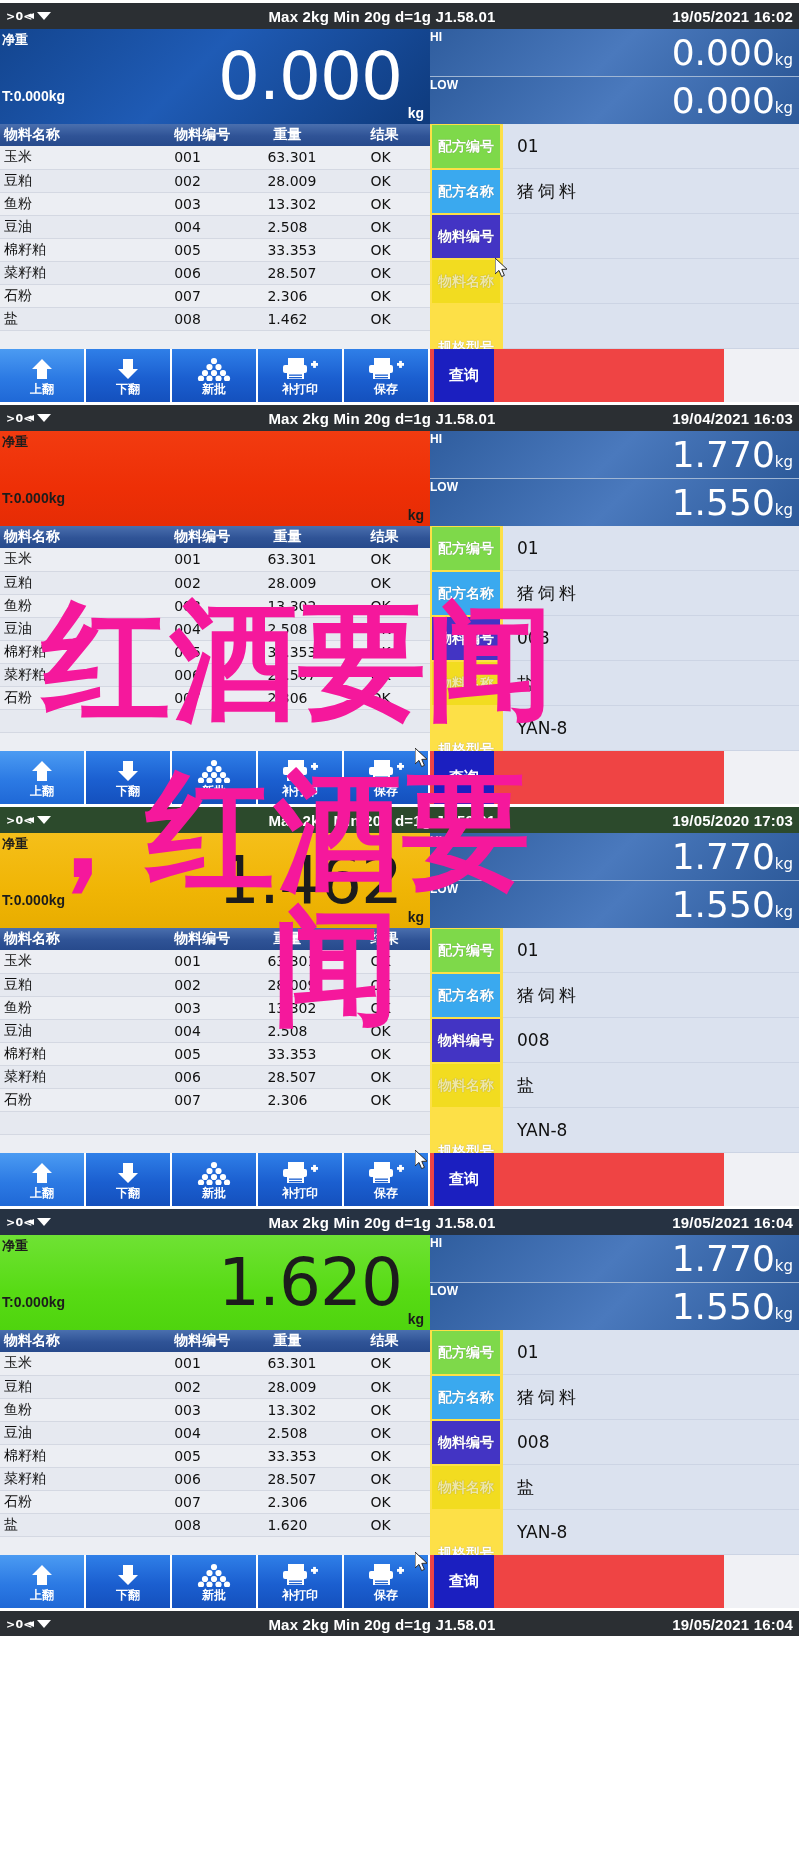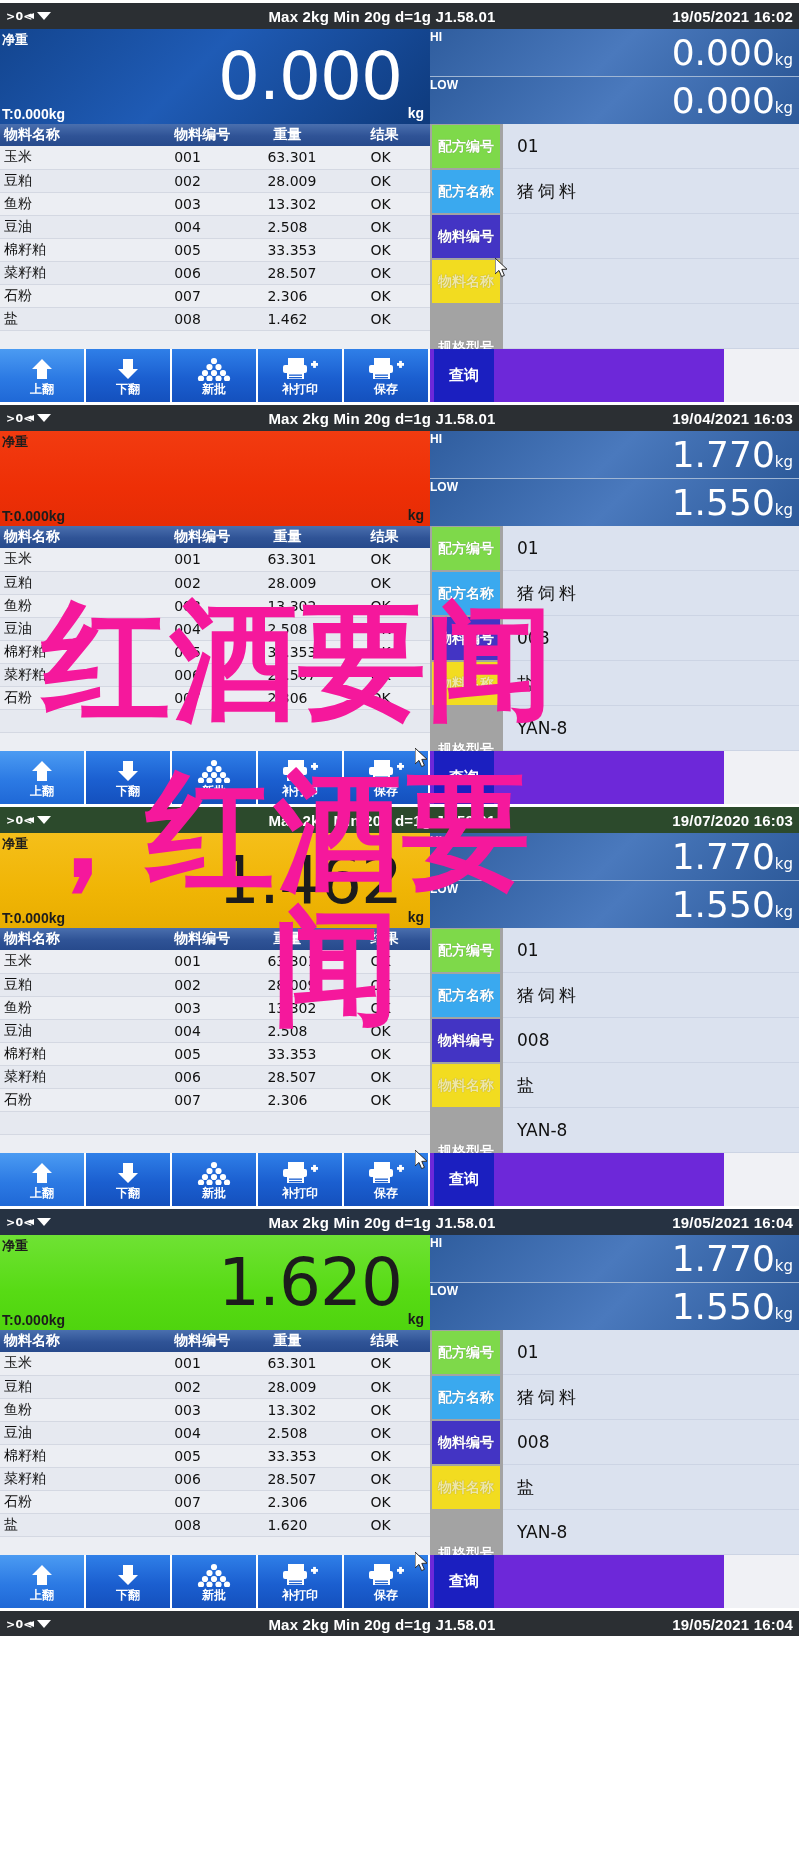--- a/index.html
+++ b/index.html
@@ -45,21 +45,21 @@
     width:430px;
     position:relative;
     color:#ffffff;
   }
   .d-blue   { background:linear-gradient(135deg,#13458f 0%,#1f5bb5 45%,#0e3a7c 100%); }
   .d-red    { background:linear-gradient(180deg,#f23b10 0%,#ee2f06 60%,#e62c05 100%); color:#1c1c1c; }
   .d-yellow { background:linear-gradient(180deg,#f5bf1a 0%,#f0b505 60%,#e8ad00 100%); color:#1c1c1c; }
   .d-green  { background:linear-gradient(180deg,#6fe234 0%,#57db14 60%,#4fd40e 100%); color:#1c1c1c; }
 
   .net-label { position:absolute; left:2px; top:2px; font-size:13px; font-weight:bold; }
-  .tare-label{ position:absolute; left:2px; bottom:2px; font-size:14px; font-weight:bold; }
+  .tare-label{ position:absolute; left:2px; bottom:20px; font-size:14px; font-weight:bold; }
   .unit-label{ position:absolute; right:6px; bottom:3px; font-size:14px; font-weight:bold; }
   .big-number{
     position:absolute; right:28px; top:50%; transform:translateY(-50%);
     font-size:66px; font-weight:normal; line-height:1;
     font-family:"DejaVu Sans","Liberation Sans",sans-serif;
     letter-spacing:-1px;
   }
 
   
   .limits { width:369px; display:flex; flex-direction:column; }
@@ -100,21 +100,21 @@
   .c-name { width:34%; }
   .c-code { width:24%; padding-left:28px !important; }
   .c-wt   { width:24%; padding-left:18px !important; }
   .c-res  { width:18%; padding-left:18px !important; }
   th.c-code { padding-left:28px !important; }
   th.c-wt   { padding-left:24px !important; }
   th.c-res  { padding-left:18px !important; }
   tr.blankrow td { height:23px; }
 
   
-  .fields { width:369px; background:#a3a3a3; display:flex; flex-direction:column;justify-content:space-between; }
+  .fields { width:369px; background:#fde047; display:flex; flex-direction:column;justify-content:space-between; }
   .fieldrow { display:flex; align-items:stretch; height:45px; }
   .ftag {
     width:68px; margin:1px 3px 1px 2px;
     display:flex; align-items:center; justify-content:center;
     color:#ffffff; font-size:14px; font-weight:bold;
     text-shadow:0 0 1px rgba(0,0,0,.35);
   }
   .t-green  { background:#7ed94a; }
   .t-blue   { background:#3aa9ef; }
   .t-purple { background:#4334c4; }
@@ -143,21 +143,21 @@
   }
   .btn:first-child { background:linear-gradient(180deg,#4b9bf2 0%,#2c7ae4 55%,#1f68d6 100%); }
   .btn .glyph { height:26px; display:flex; align-items:center; justify-content:center; }
   .btn .lbl { font-size:12px; font-weight:bold; line-height:1; margin-top:1px; }
   .qbtn {
     width:60px; margin:0 4px;
     background:#1b1fc0;
     color:#ffffff; font-size:15px; font-weight:bold;
     display:flex; align-items:center; justify-content:center;
   }
-  .qzone { width:294px; background:#6d28d9; display:flex; align-items:stretch; }
+  .qzone { width:294px; background:#ef4444; display:flex; align-items:stretch; }
   .qfill { flex:1; }
   svg.icn { display:block; }
 
   
   .cursor { position:absolute; width:15px; height:20px; pointer-events:none; z-index:40; }
 
   
   .watermark {
     position:absolute; left:0; top:0; width:799px;
     pointer-events:none; z-index:60;
@@ -560,21 +560,21 @@
         <div class="sb-icons">
           <span>
             <svg class="icn" width="46" height="14" viewBox="0 0 46 14">
               <text x="0" y="11" font-size="11" font-weight="bold" fill="#fff" font-family="DejaVu Sans">&gt;0&lt;</text>
               <polygon points="21,7 28,4 28,10" fill="#fff"></polygon>
               <polygon points="31,3 45,3 38,11" fill="#fff"></polygon>
             </svg>
           </span>
         </div>
         <div class="sb-center">Max 2kg  Min 20g  d=1g    J1.58.01</div>
-        <div class="sb-right">19/07/2020  16:03</div>
+        <div class="sb-right">19/05/2020  17:03</div>
       </div>
       <div class="display-row">
         <div class="main-display d-yellow">
           <div class="net-label">净重</div>
           <div class="big-number">1.462</div>
           <div class="tare-label">T:0.000kg</div>
           <div class="unit-label">kg</div>
         </div>
         <div class="limits">
           <div class="limit-cell">

